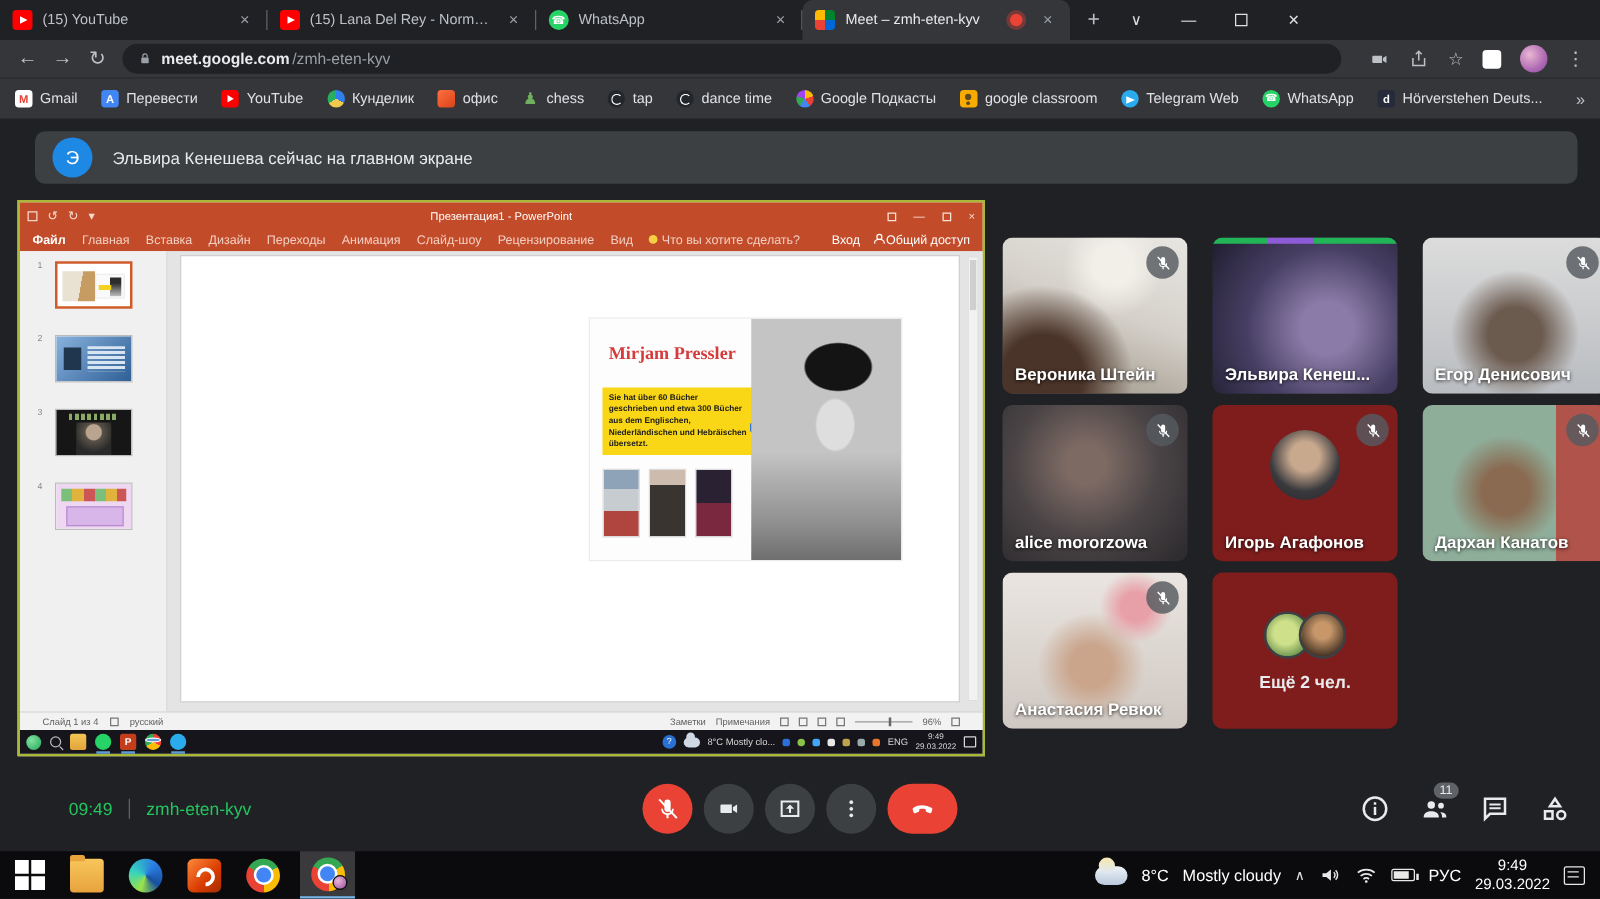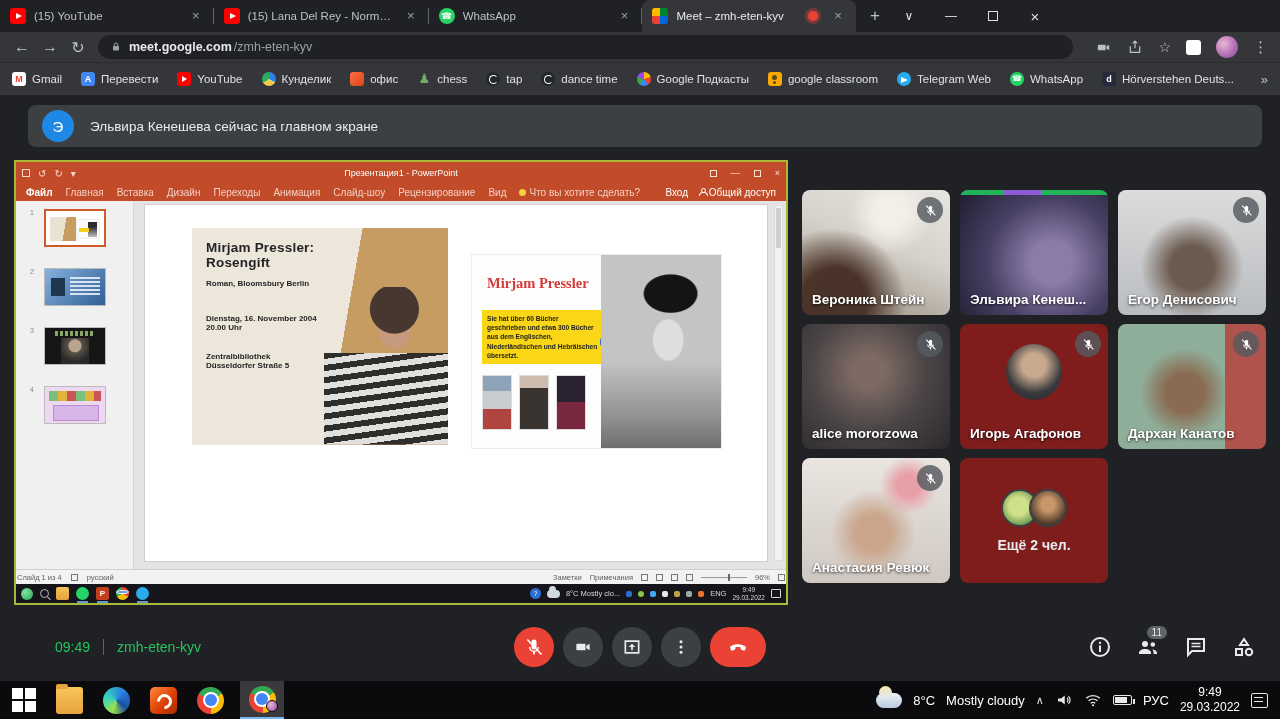--- a/index.html
+++ b/index.html
@@ -132,21 +132,21 @@
   .book { width:30px; height:55px; border:1px solid #ddd; }
   .book1 { background:linear-gradient(180deg,#8fa3b8 0 28%, #c7ccd1 28% 62%, #b0453f 62% 100%); }
   .book2 { background:linear-gradient(180deg,#cdbcae 0 22%, #39342f 22% 100%); }
   .book3 { background:linear-gradient(180deg,#2a2233 0 50%, #7a2740 50% 100%); }
   .portrait { position:absolute; right:0; top:0; width:120px; height:193px;
     background:
       radial-gradient(ellipse 42px 30px at 58% 20%, #141414 0 62%, transparent 66%),
       radial-gradient(ellipse 26px 35px at 56% 44%, #dedede 0 56%, transparent 62%),
       linear-gradient(180deg, #c4c4c4 0 55%, #8f8f8f 85%, #6e6e6e 100%); }
 
-  .ppt-status { height:15px; background:#f2f2f2; border-top:1px solid #d0d0d0; display:flex; align-items:center; font-size:7.5px; color:#5f5f5f; padding:0 1px; gap:9px; }
+  .ppt-status { height:15px; background:#f2f2f2; border-top:1px solid #d0d0d0; display:flex; align-items:center; font-size:7.5px; color:#5f5f5f; padding:0 18px; gap:9px; }
   .st-right { margin-left:auto; display:flex; align-items:center; gap:8px; }
   .vicon { width:7px; height:7px; border:1px solid #777; display:inline-block; }
   .zline { width:46px; height:1px; background:#999; position:relative; display:inline-block; }
   .zline::after { content:""; position:absolute; left:58%; top:-3px; width:2px; height:7px; background:#666; }
 
   .ptask { height:19px; background:#15151b; display:flex; align-items:center; padding:0 5px; gap:7px; }
   .orb { width:12px; height:12px; border-radius:50%; background:radial-gradient(circle at 35% 35%, #7fe3a0, #27a558); }
   .psearch { width:9px; height:9px; border:1.3px solid #bbb; border-radius:50%; position:relative; }
   .psearch::after { content:""; position:absolute; right:-3px; bottom:-2px; width:4px; height:1.3px; background:#bbb; transform:rotate(45deg); }
   .papp { width:13px; height:13px; border-radius:2px; position:relative; }
@@ -159,21 +159,21 @@
   .pa-tg { background:#2aabee; border-radius:50%; }
   .ptray { margin-left:auto; display:flex; align-items:center; gap:6px; color:#d8d8d8; font-size:7.5px; }
   .phelp { width:11px; height:11px; border-radius:50%; background:#2a6fd4; color:#fff; font-size:7px; text-align:center; line-height:11px; }
   .pcloud { width:13px; height:8px; border-radius:6px; background:#cfd8e3; position:relative; }
   .pcloud::after { content:""; position:absolute; left:2px; top:-4px; width:7px; height:7px; border-radius:50%; background:#cfd8e3; }
   .traydot { width:6px; height:6px; border-radius:2px; display:inline-block; }
   .pclock { text-align:center; line-height:1.2; font-size:6.5px; }
   .pnotif { width:10px; height:9px; border:1px solid #d8d8d8; border-radius:1px; }
 
   
-  .grid { position:absolute; left:802px; top:95px; width:408px; height:393px; display:grid; grid-template-columns:repeat(3,148px); grid-template-rows:repeat(3,125px); gap:9px 10px; }
+  .grid { position:absolute; left:802px; top:95px; width:408px; height:393px; display:grid; grid-template-columns:repeat(3,148px); grid-template-rows:repeat(3,125px); gap:9px 20px; }
   .tile { position:relative; background:#7f1d1d; border-radius:8px; overflow:hidden; }
   .pname { position:absolute; left:10px; bottom:8px; color:#fff; font-size:13.5px; font-weight:bold; text-shadow:0 1px 3px rgba(0,0,0,.8); white-space:nowrap; }
   .mutechip { position:absolute; top:7px; right:7px; width:26px; height:26px; border-radius:50%; background:rgba(85,90,95,.82); display:flex; align-items:center; justify-content:center; }
   .t1 { background:radial-gradient(circle at 22% 88%, #4a3328 0 20%, transparent 45%), radial-gradient(circle at 60% 18%, #f2efe9 0 12%, transparent 30%), linear-gradient(200deg, #e8e6e2 0, #d5d1ca 45%, #948a7c 100%); }
   .t2 { background:radial-gradient(circle at 62% 58%, #8a7ba8 0 18%, #473f63 55%, #1e1c2e 100%); }
   .t2::before { content:""; position:absolute; top:0; left:0; right:0; height:5px; background:linear-gradient(90deg,#21b558 0 30%, #8e5bd8 30% 55%, #21b558 55% 100%); }
   .t3 { background:radial-gradient(circle at 50% 62%, #6b5a4e 0 20%, transparent 48%), linear-gradient(180deg,#dcdcdc,#b9bcc0); }
   .t4 { background:radial-gradient(circle at 45% 38%, #7d6a63 0 14%, #4a4446 52%, #2b292c 100%); }
   .t6 { background:radial-gradient(circle at 45% 55%, #8a6b52 0 18%, transparent 42%), linear-gradient(90deg, #8fae9a 0 72%, #b0534a 72% 100%); }
   .t7 { background:radial-gradient(circle at 72% 22%, #e8a0a8 0 8%, transparent 20%), radial-gradient(circle at 48% 60%, #caa58c 0 16%, transparent 40%), linear-gradient(180deg,#eae5e0,#cfc8c2); }
@@ -406,32 +406,20 @@
           </div>
           <div class="trow">
             <span class="tnum">4</span>
             <div class="thumb">
                 <div class="m4"></div>
               </div>
           </div>
         </div>
 
         <div class="canvas">
-          <div class="poster">
-            <div class="pt">
-              <div class="l-title">Mirjam Pressler:</div>
-              <div class="l-sub">Rosengift</div>
-              <div class="l1">Roman, Bloomsbury Berlin</div>
-              <div class="l2">Dienstag, 16. November 2004</div>
-              <div class="l3">20.00 Uhr</div>
-              <div class="l4">Zentralbibliothek</div>
-              <div class="l5">Düsseldorfer Straße 5</div>
-            </div>
-            <div class="pperson"></div>
-          </div>
           <div class="card">
             <div class="brand">VIDEOLADEN</div>
             <div class="card-title">Mirjam Pressler</div>
             <div class="fact">Sie hat über 60 Bücher geschrieben und etwa 300 Bücher aus dem Englischen, Niederländischen und Hebräischen übersetzt.</div>
             <div class="books">
               <div class="book book1"></div>
               <div class="book book2"></div>
               <div class="book book3"></div>
             </div>
             <div class="portrait"></div>

